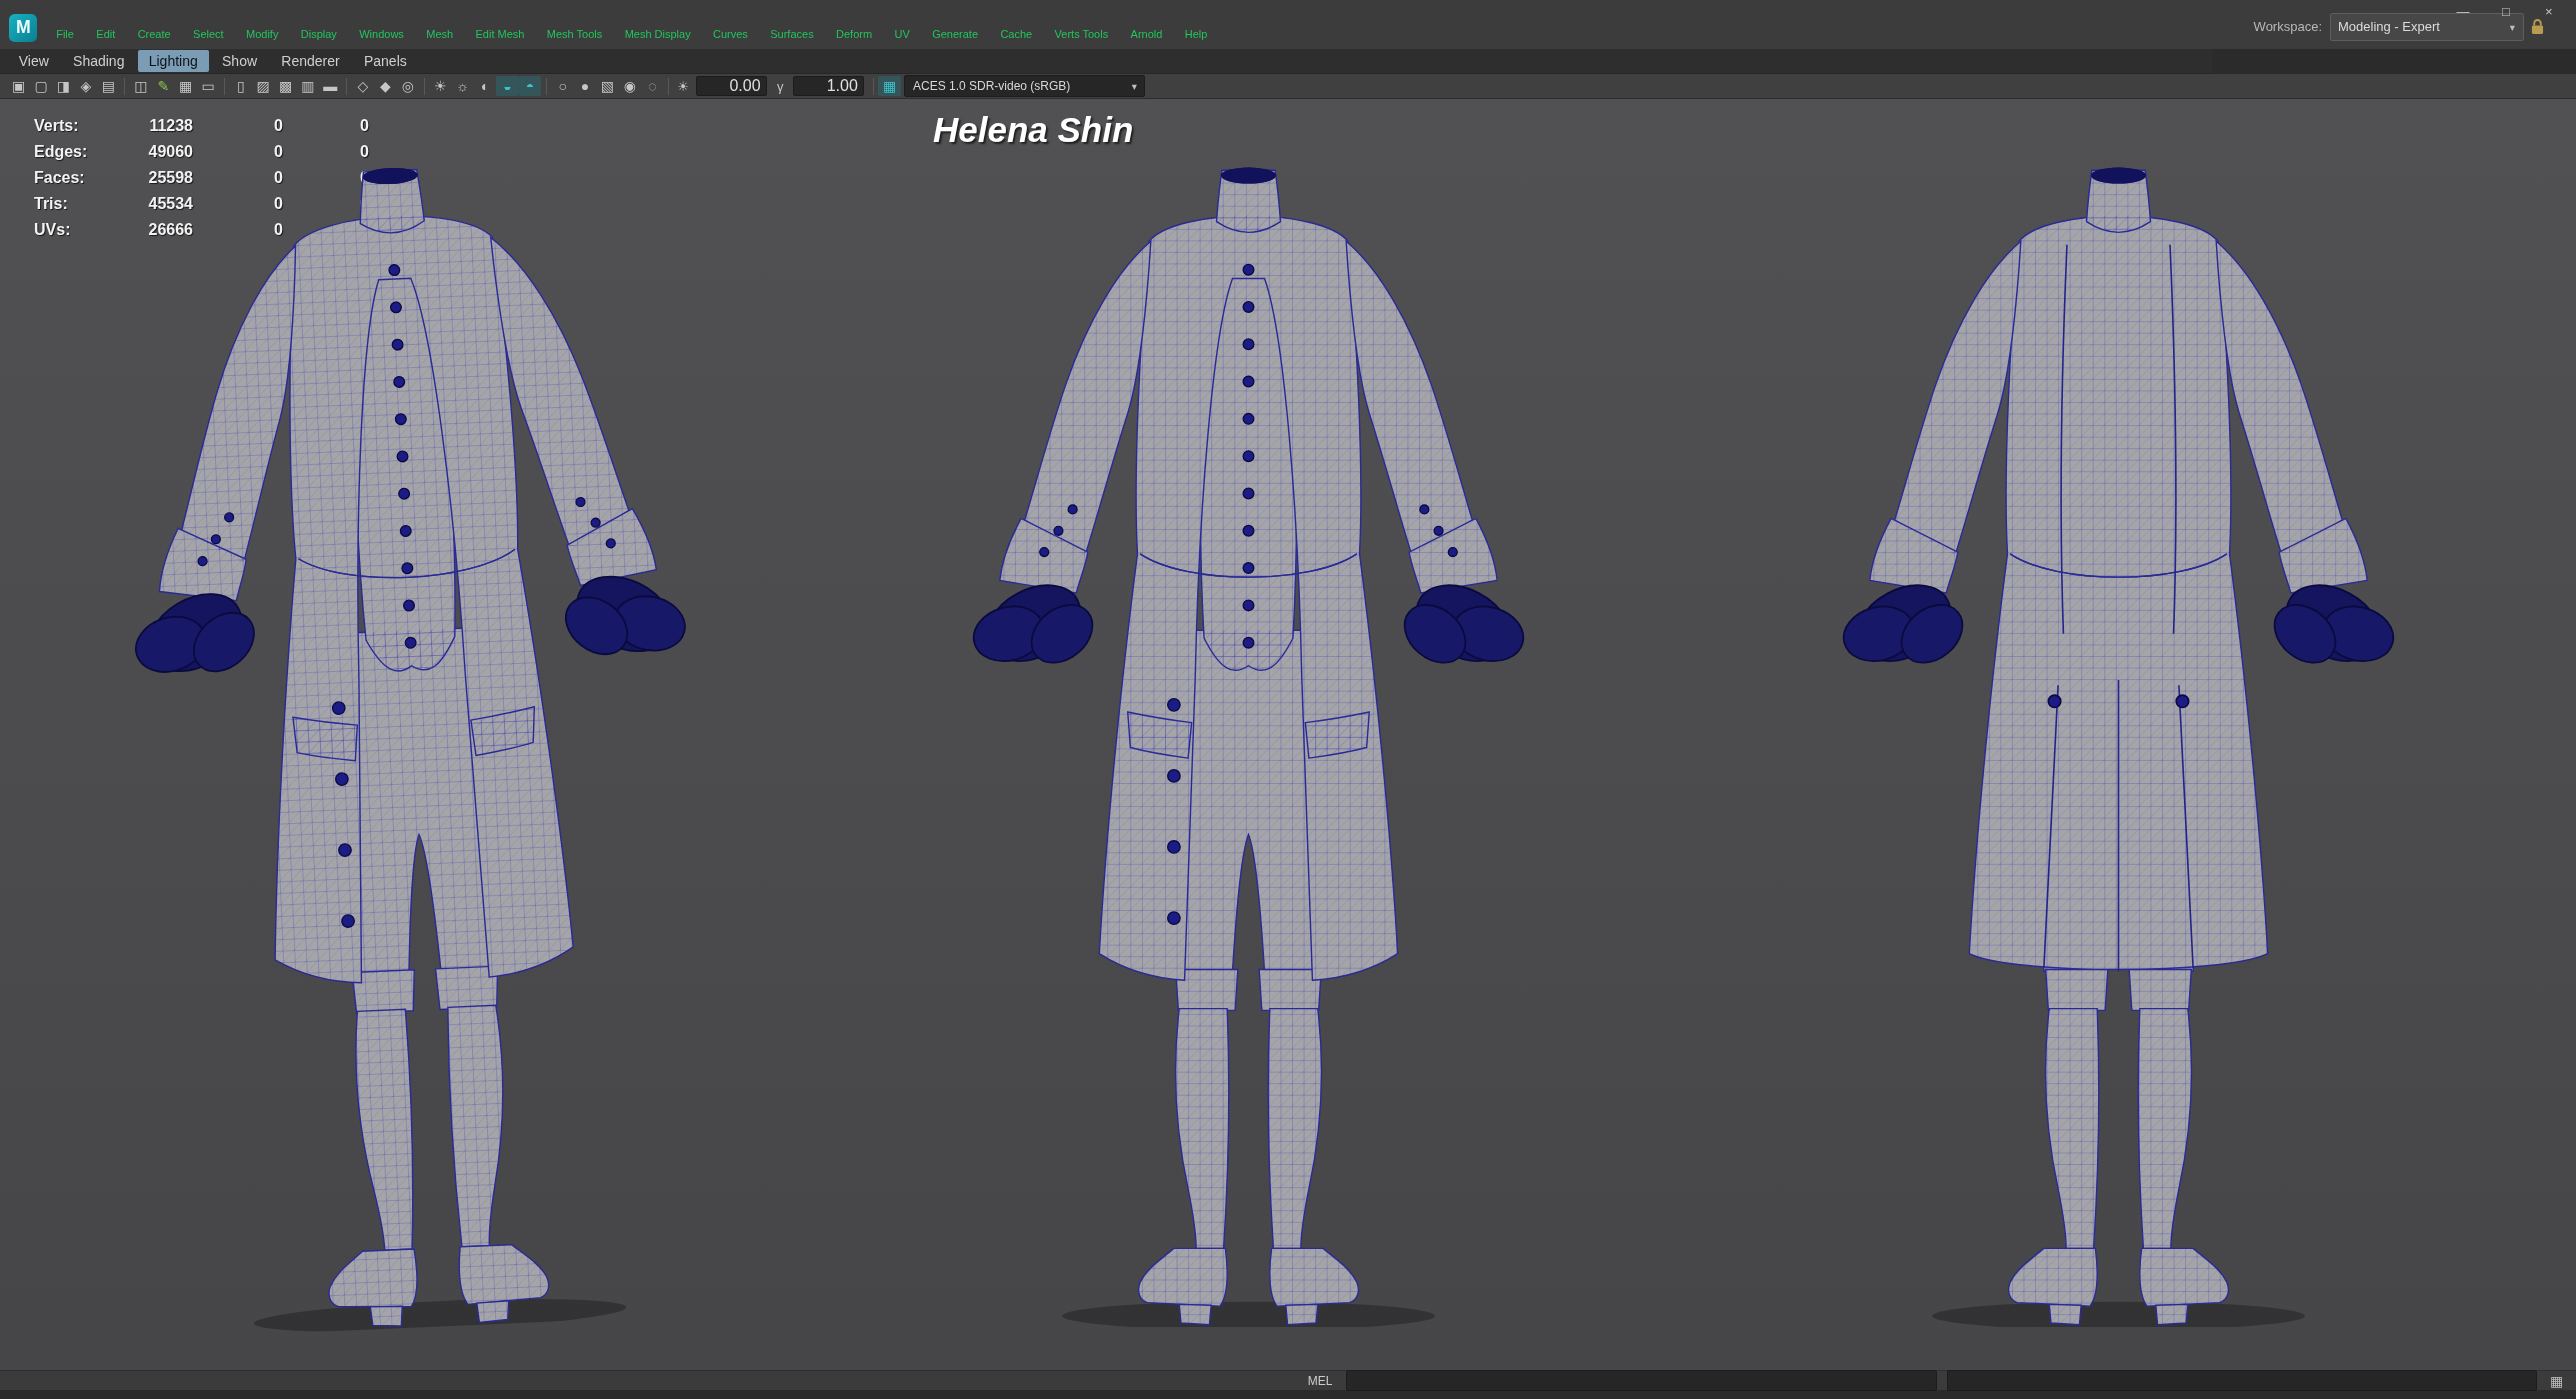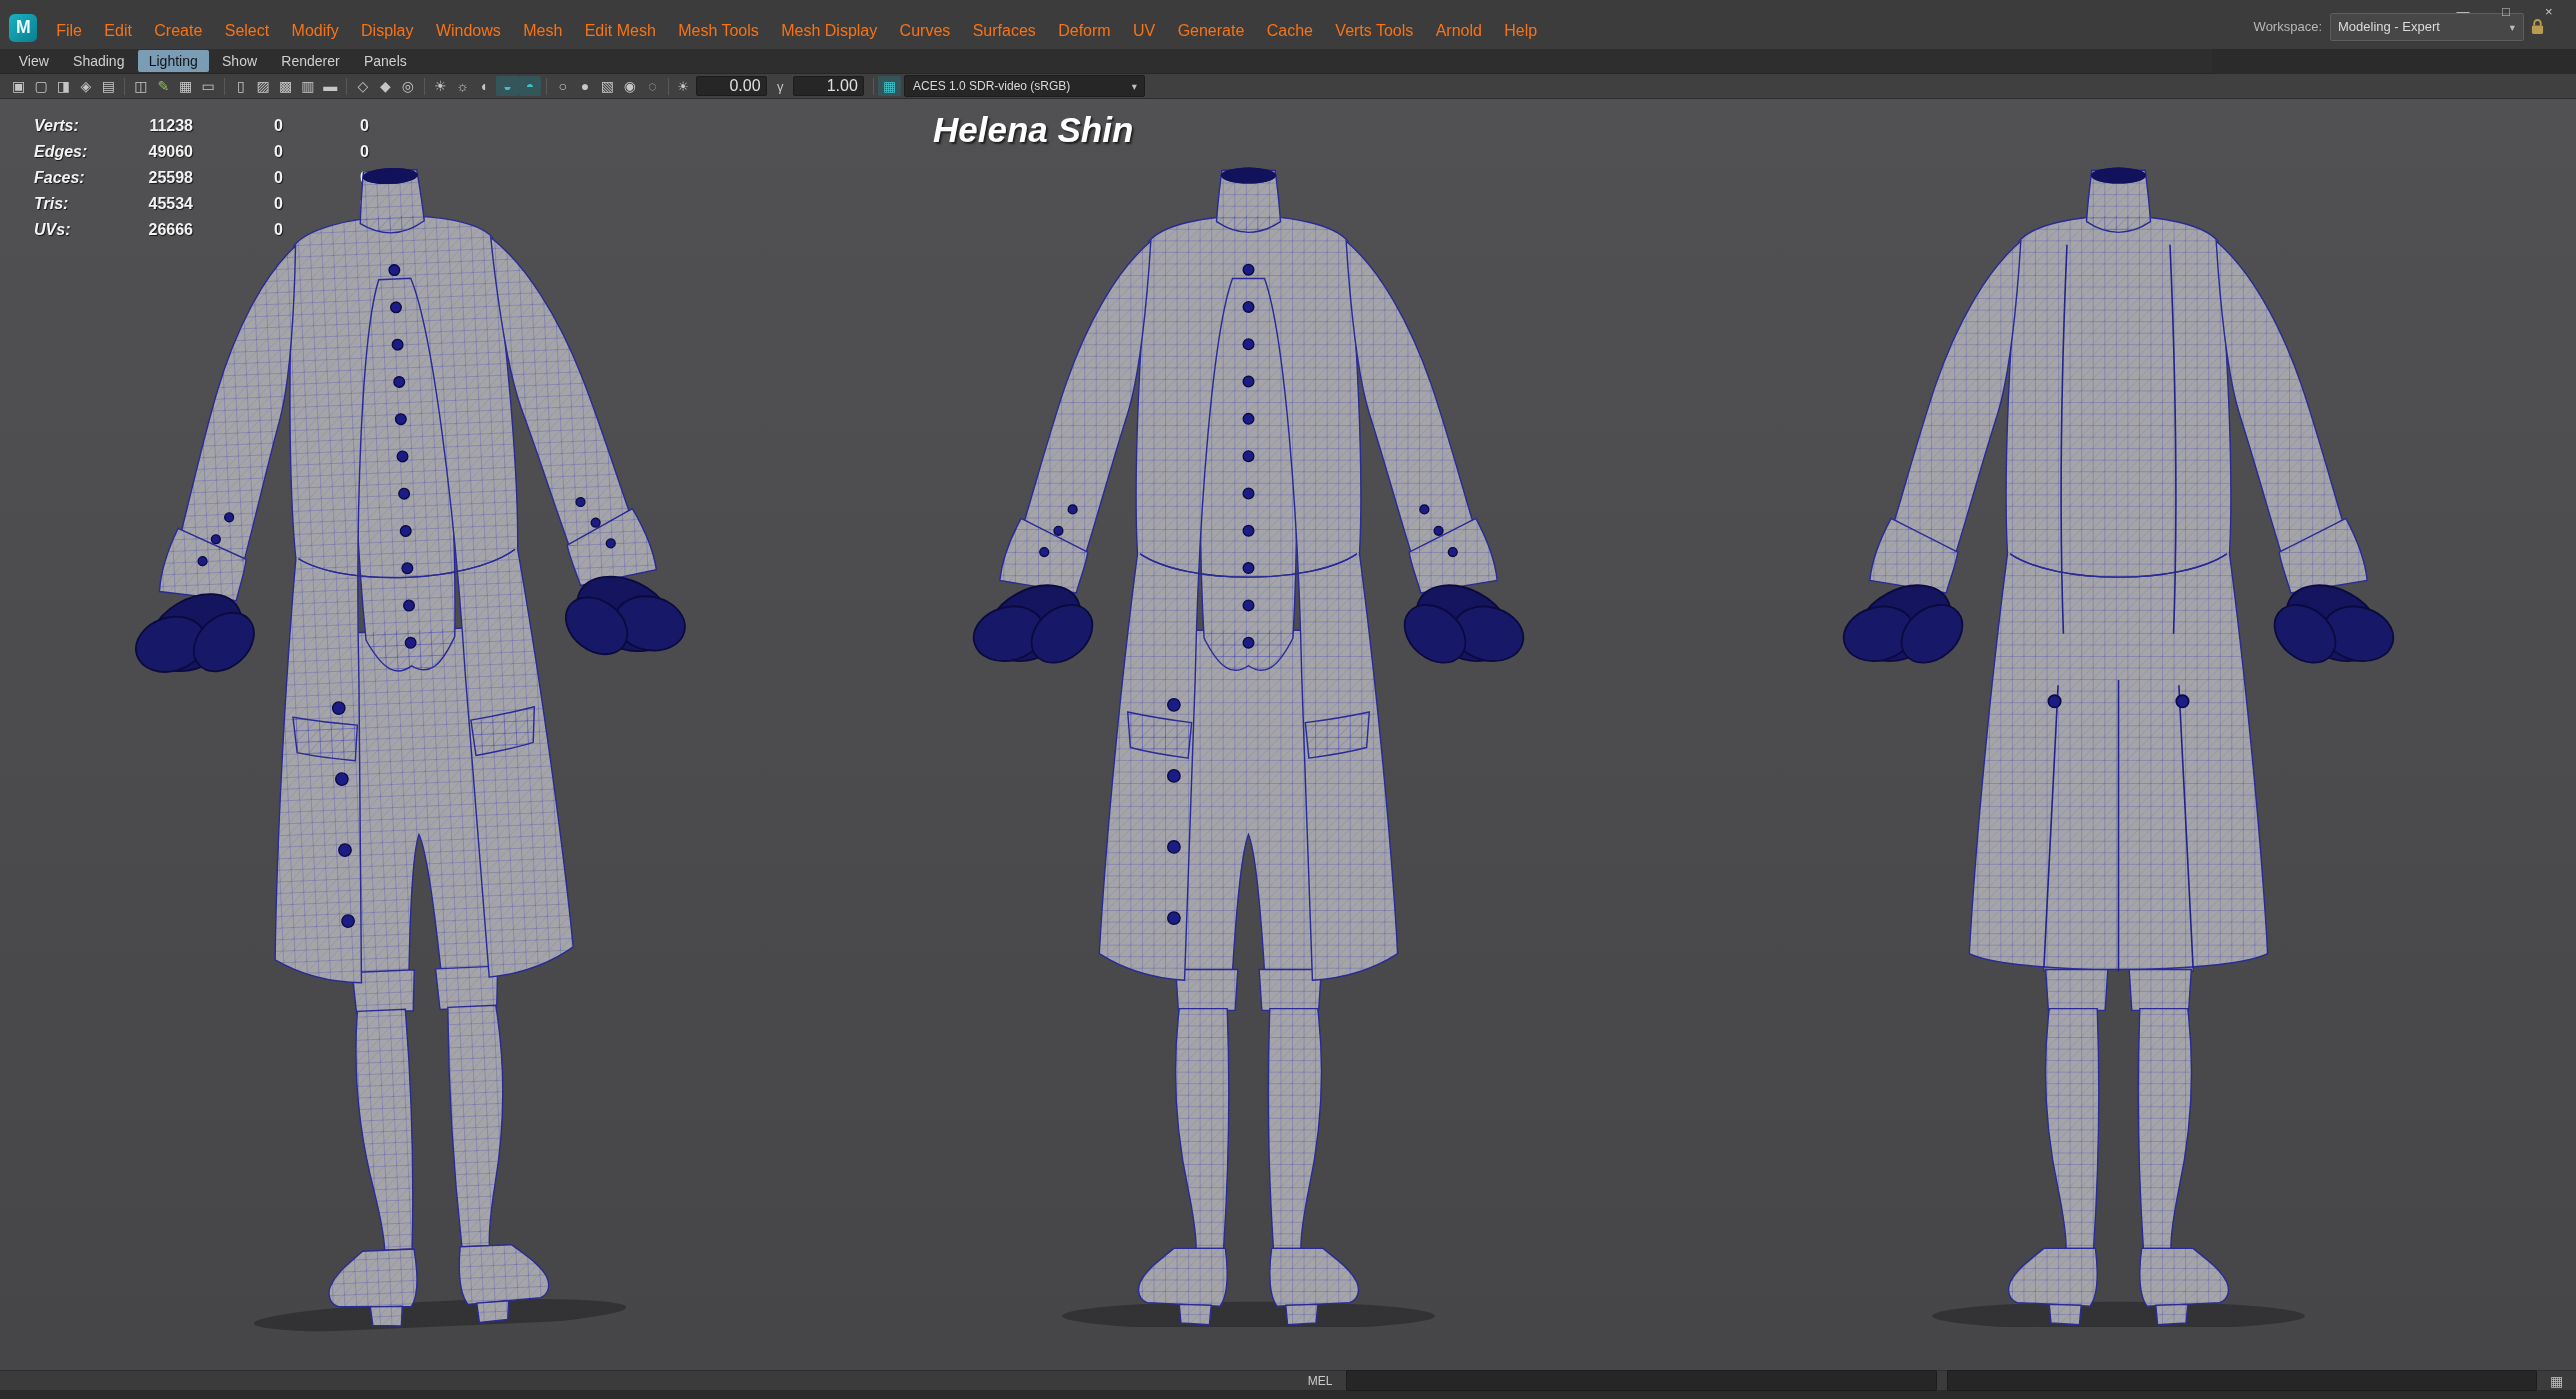--- a/index.html
+++ b/index.html
@@ -7,21 +7,21 @@
        font-family:"Liberation Sans",sans-serif;color:#d8d8d8;
        -webkit-font-smoothing:antialiased;}
 
   
   .titlebar{position:absolute;left:0;top:0;width:2576px;height:49px;
             background:#3c3c3c;border-bottom:0.9px solid #2a2a2a;}
   .maya-logo{position:absolute;left:9.3px;bottom:7.5px;width:28px;height:28px;border-radius:5.6px;
              background:linear-gradient(135deg,#19b2c0,#0a7f92);color:#eafcff;
              font-weight:bold;font-size:17.7px;display:flex;align-items:center;justify-content:center;}
   .menus{position:absolute;left:45px;bottom:1.9px;display:flex;}
-  .menu-item{padding:7.5px 11.2px;font-size:16px;color:#f97316;cursor:default;white-space:nowrap;text-align:right;}
+  .menu-item{padding:7.5px 11.2px;font-size:11px;color:#22c55e;cursor:default;white-space:nowrap;text-align:right;}
   .winbtns{position:absolute;right:5.6px;top:0;display:flex;}
   .winbtn{width:43px;height:22.4px;display:flex;align-items:center;justify-content:center;
           font-size:13px;color:#c9c9c9;}
   .workspace{position:absolute;right:32px;bottom:8.4px;display:flex;align-items:center;gap:7.5px;}
   .workspace-label{font-size:13px;color:#b8b8b8;}
   .workspace-select{width:177px;height:26px;background:#474747;border:0.9px solid #5e5e5e;
                     border-radius:1.9px;display:flex;align-items:center;justify-content:space-between;
                     padding:0 7.5px;font-size:13px;color:#dcdcdc;}
   .caret{font-size:10.3px;color:#bdbdbd;}
   .lock-svg{display:block;}
@@ -49,21 +49,21 @@
   .tbdropdown{height:19.6px;min-width:224px;background:#262626;border:0.9px solid #1c1c1c;
               display:flex;align-items:center;justify-content:space-between;gap:0;
               padding:0 7.5px;font-size:12px;color:#d8d8d8;margin-left:3.7px;border-radius:1.9px;}
 
   
   .viewport{position:absolute;left:0;top:99px;width:2576px;height:1271px;
             background:linear-gradient(#515153,#464648);overflow:hidden;}
   .hud{position:absolute;left:34px;top:14px;text-shadow:0.9px 0.9px 0.9px rgba(0,0,0,.7);}
   .hud-row{display:grid;grid-template-columns:86px 73px 90px 86px;line-height:26px;
            font-size:16px;font-weight:bold;color:#f2f2f2;}
-  .hud-label{text-align:left;font-style:italic;}
+  .hud-label{text-align:left;}
   .hud-val{text-align:right;}
   .scene-title{position:absolute;left:933px;top:11.2px;font-size:35px;font-weight:bold;
                font-style:italic;color:#ffffff;text-shadow:1.9px 1.9px 1.9px rgba(0,0,0,.6);}
   .fig{position:absolute;top:37px;width:675px;height:1191px;}
   .fig1{left:77px;transform:rotate(-2.5deg);}
   .fig2{left:911px;}
   .fig3{left:1781px;}
   .grayfill{fill:#a4a4a9;stroke:#2a2a96;stroke-width:1.6;}
   .wirefill{stroke:none;}
 

